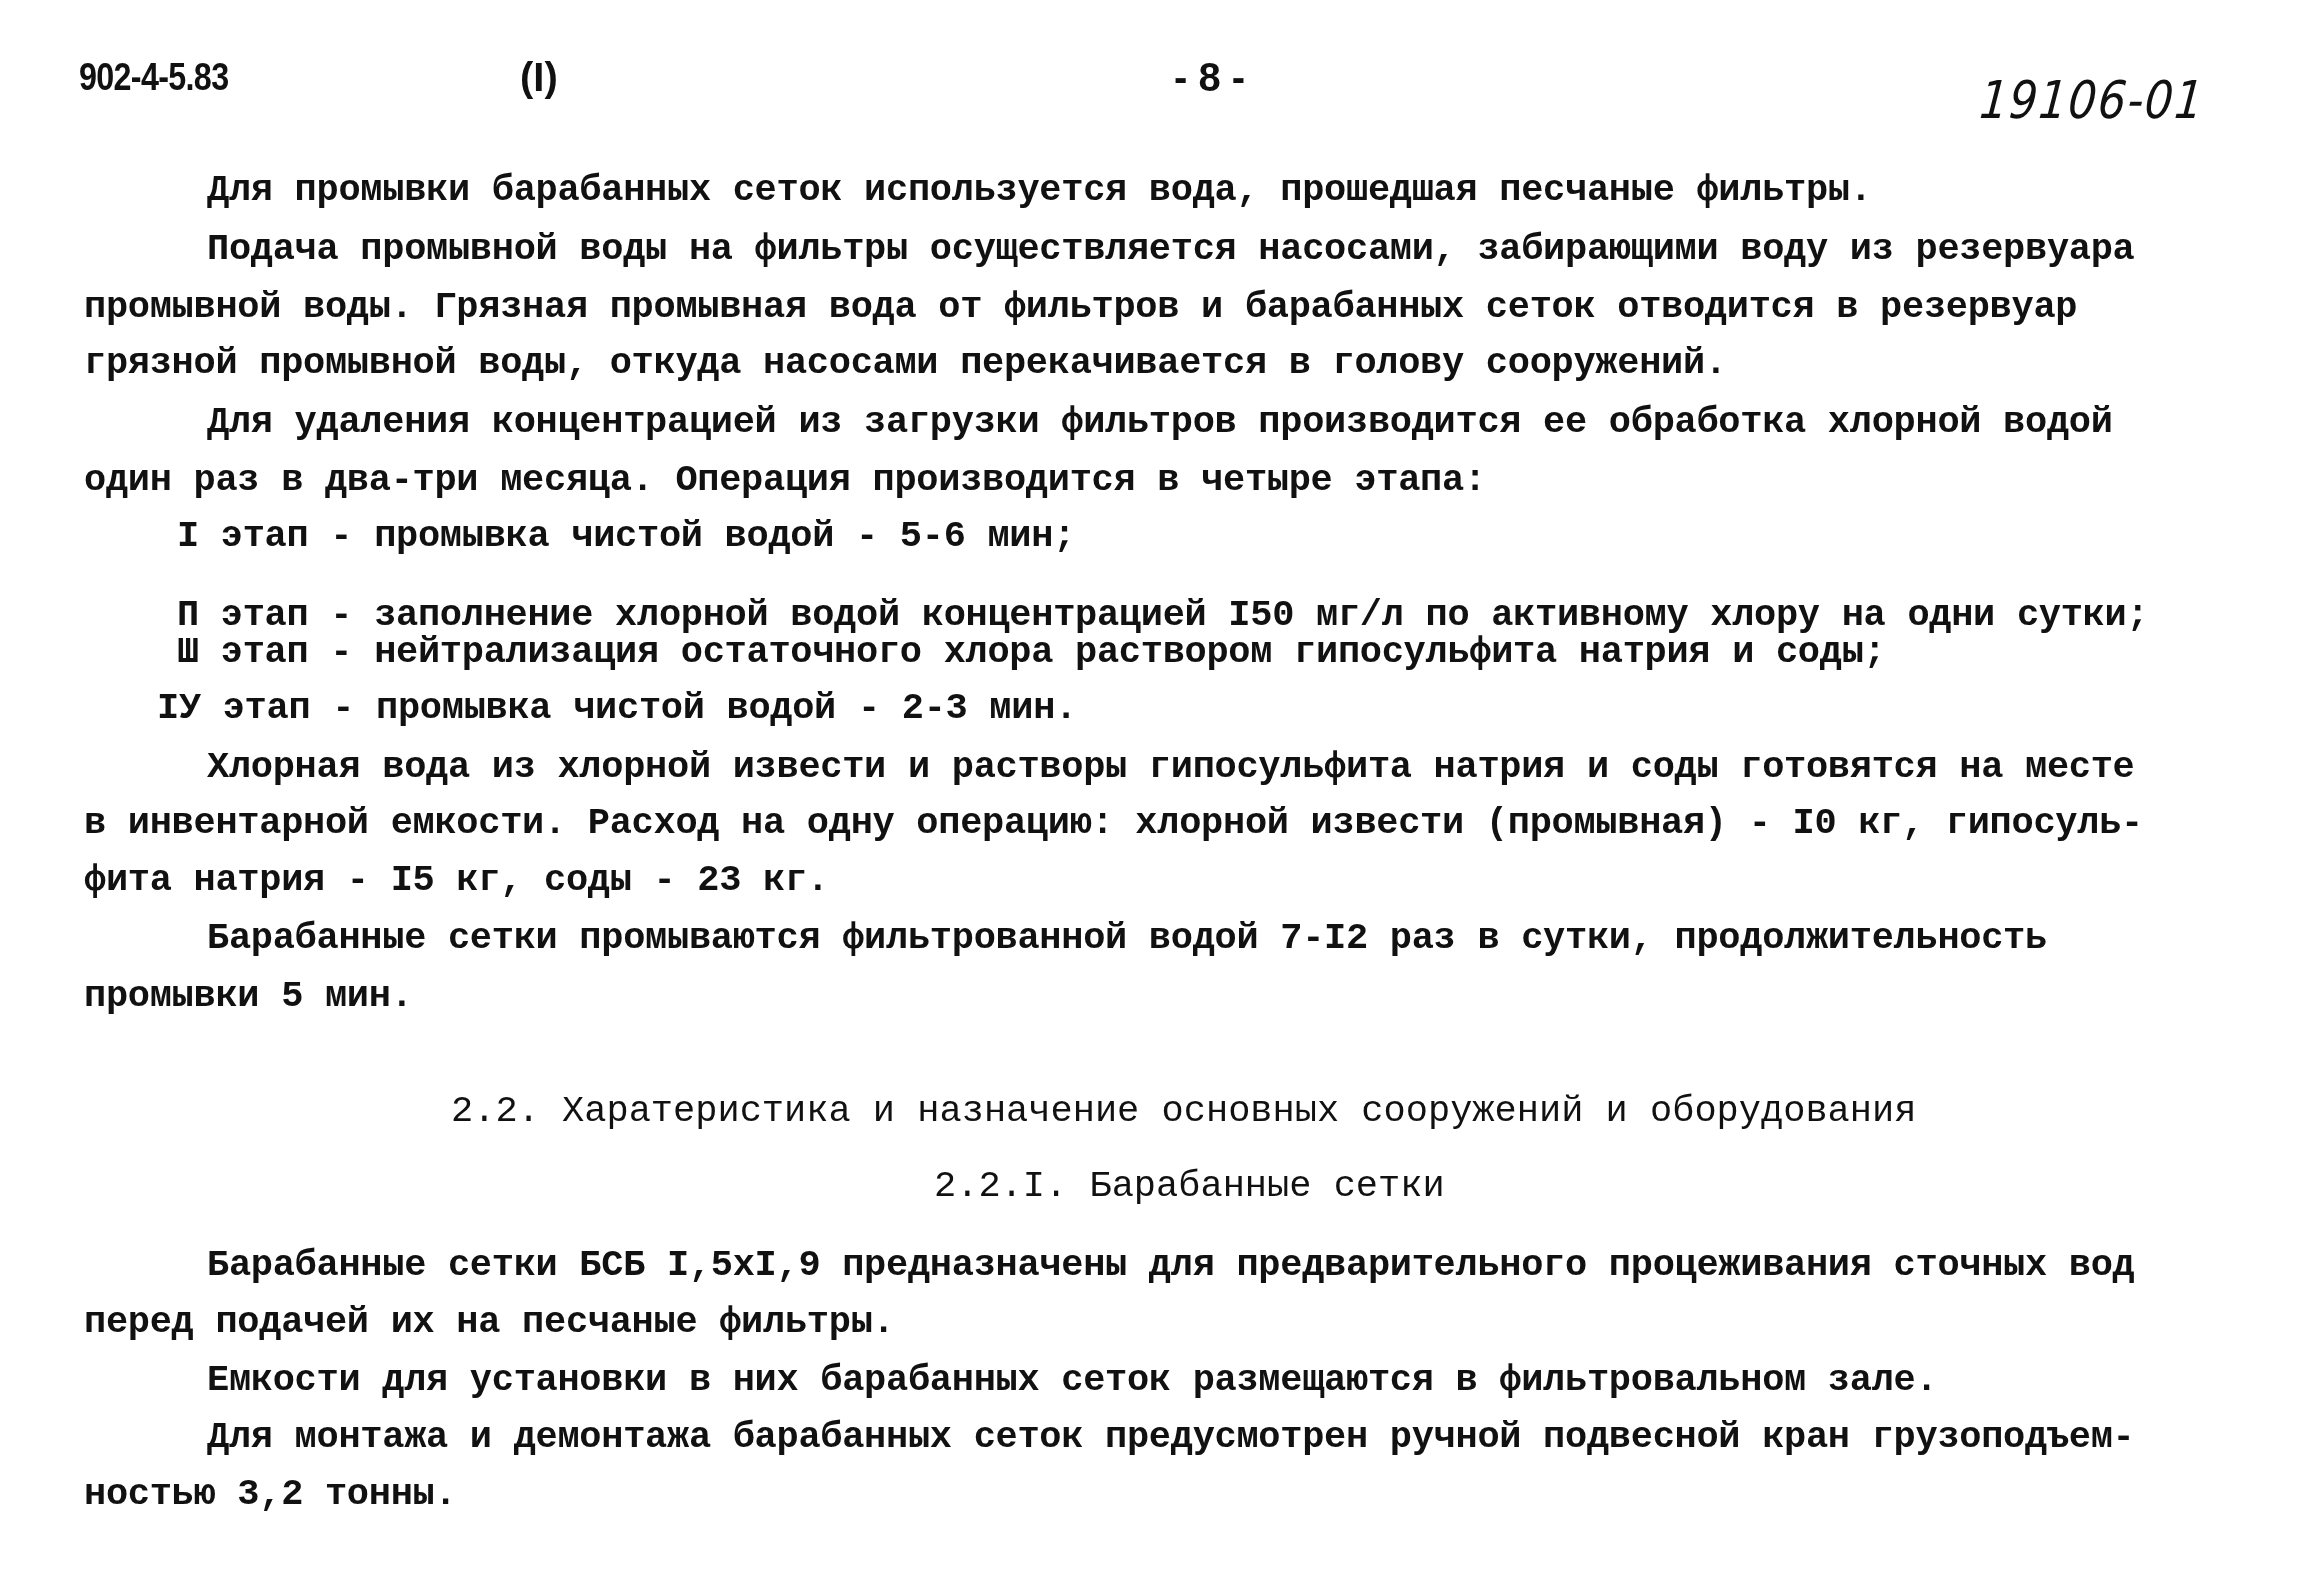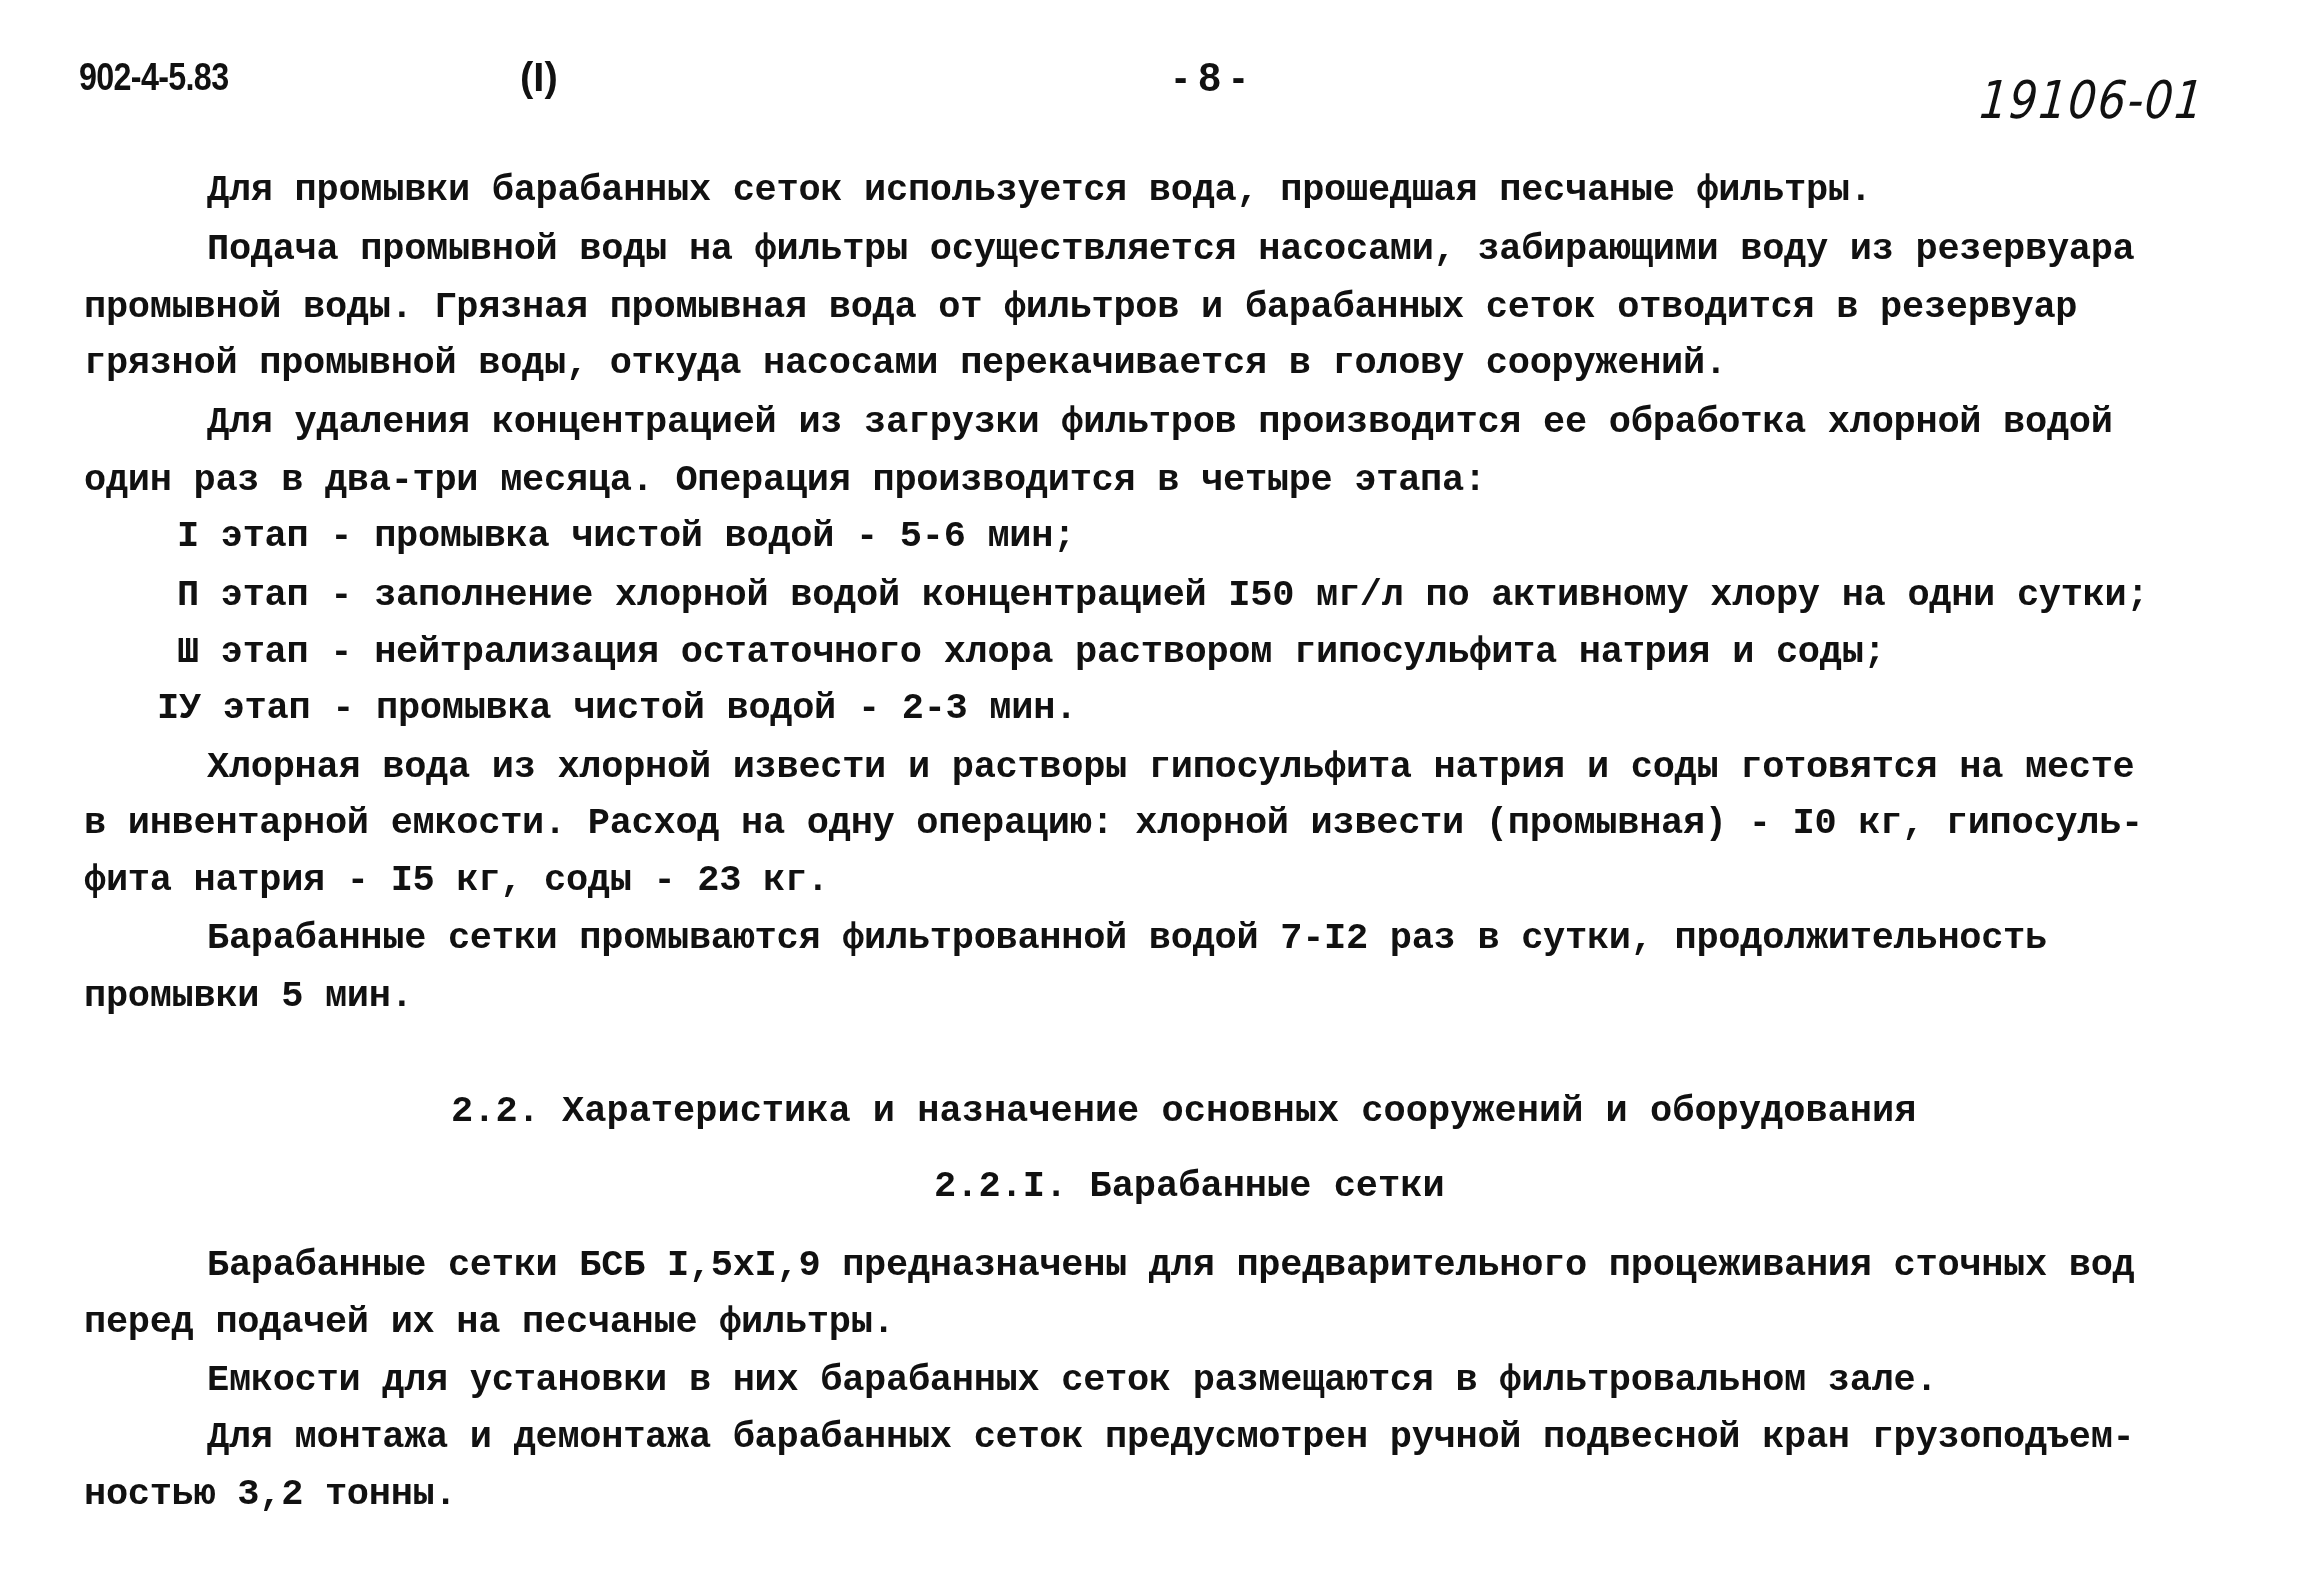--- a/index.html
+++ b/index.html
@@ -7,41 +7,41 @@
          font-family: "Liberation Mono", "DejaVu Sans Mono", monospace; font-weight: bold; }
   .hdr { position: absolute; top: 52px; font-size: 37px; line-height: 50px; white-space: nowrap; }
   #doc-code { left: 79px; font-family: "Liberation Sans", sans-serif; font-size: 38px; letter-spacing: -0.8px; transform: scaleX(0.85); transform-origin: left center; }
   #sheet-num { left: 520px; font-family: "Liberation Sans", sans-serif; font-size: 40px; }
   #page-num { left: 1174px; font-family: "Liberation Sans", sans-serif; font-size: 40px; }
   #doc-inv { left: 1980px; top: 75px; font-family: "DejaVu Sans", sans-serif; font-style: italic; font-weight: normal; font-size: 52px; letter-spacing: 1.7px; transform: scaleX(0.85) skewX(-6deg); transform-origin: left center; }
   .line { position: absolute; left: 84px; font-size: 37px; line-height: 50px; white-space: nowrap; letter-spacing: -0.3px; }
   .indent { left: 175px; margin-left: 32px; }
   .step { left: 177px; text-align: center; }
   .step4 { left: 157px; }
-  .heading { position: absolute; font-size: 37px; line-height: 50px; white-space: nowrap; font-weight: bold; }
+  .heading { position: absolute; font-size: 37px; line-height: 50px; white-space: nowrap; font-weight: normal; }
 </style>
 </head>
 <body>
 
 <div>
   <div id="doc-code" class="hdr">902-4-5.83</div>
   <div id="sheet-num" class="hdr">(I)</div>
   <div id="page-num" class="hdr">- 8 -</div>
   <div id="doc-inv" class="hdr">19106-01</div>
 </div>
 
 <div>
   <div class="line indent" style="top:165px">Для промывки барабанных сеток используется вода, прошедшая песчаные фильтры.</div>
   <div class="line indent" style="top:224px">Подача промывной воды на фильтры осуществляется насосами, забирающими воду из резервуара</div>
   <div class="line" style="top:282px">промывной воды. Грязная промывная вода от фильтров и барабанных сеток отводится в резервуар</div>
   <div class="line" style="top:338px">грязной промывной воды, откуда насосами перекачивается в голову сооружений.</div>
   <div class="line indent" style="top:397px">Для удаления концентрацией из загрузки фильтров производится ее обработка хлорной водой</div>
   <div class="line" style="top:455px">один раз в два-три месяца. Операция производится в четыре этапа:</div>
   <div class="line step" style="top:511px">I этап - промывка чистой водой - 5-6 мин;</div>
-  <div class="line step" style="top:570px">П этап - заполнение хлорной водой концентрацией I50 мг/л по активному хлору на одни сутки;</div>
+  <div class="line step" style="top:590px">П этап - заполнение хлорной водой концентрацией I50 мг/л по активному хлору на одни сутки;</div>
   <div class="line step" style="top:627px">Ш этап - нейтрализация остаточного хлора раствором гипосульфита натрия и соды;</div>
   <div class="line step4" style="top:683px">IУ этап - промывка чистой водой - 2-3 мин.</div>
   <div class="line indent" style="top:742px">Хлорная вода из хлорной извести и растворы гипосульфита натрия и соды готовятся на месте</div>
   <div class="line" style="top:798px">в инвентарной емкости. Расход на одну операцию: хлорной извести (промывная) - I0 кг, гипосуль-</div>
   <div class="line" style="top:855px">фита натрия - I5 кг, соды - 23 кг.</div>
   <div class="line indent" style="top:913px">Барабанные сетки промываются фильтрованной водой 7-I2 раз в сутки, продолжительность</div>
   <div class="line" style="top:971px">промывки 5 мин.</div>
 
   <div class="heading" style="left:451px; top:1086px">2.2. Харатеристика и назначение основных сооружений и оборудования</div>
   <div class="heading" style="left:934px; top:1161px">2.2.I. Барабанные сетки</div>

